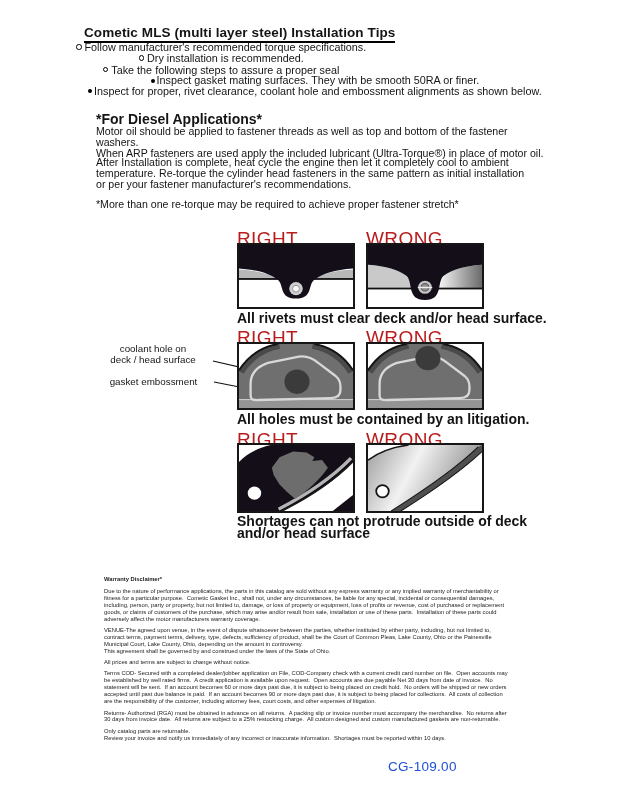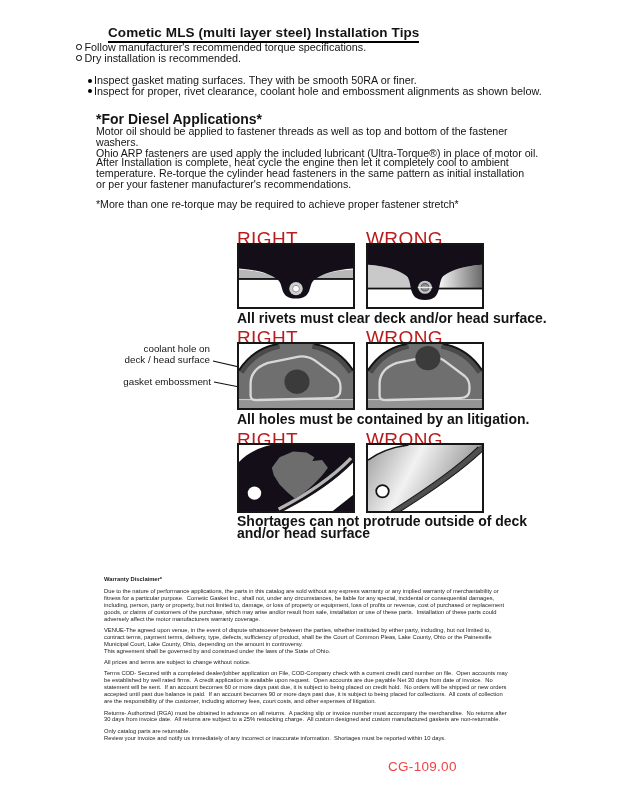--- a/index.html
+++ b/index.html
@@ -3,76 +3,77 @@
 <meta charset="utf-8">
 <style>
   html,body{margin:0;padding:0;background:#ffffff;}
   .page{
     position:relative;width:618px;height:800px;background:#ffffff;overflow:hidden;
     font-family:"Liberation Sans","DejaVu Sans",sans-serif;color:#141414;
   }
   .abs{position:absolute;}
   
   .title{
-    left:108px;top:25px;font-size:13.5px;font-weight:bold;
+    left:84px;top:25px;font-size:13.5px;font-weight:bold;
     border-bottom:2px solid #000;padding-bottom:1px;letter-spacing:0.1px;white-space:nowrap;
   }
   
   .bullets{left:76px;top:42px;font-size:10.8px;line-height:11.3px;}
-  .bullets .row, .subbullets .row{white-space:nowrap;}
+  .bullets .row, .subbullets .row{white-space:nowrap;text-align:center;}
   .subbullets{left:88px;top:75px;font-size:10.8px;line-height:10.9px;}
   .b-circle{display:inline-block;width:3.5px;height:3.5px;border:1px solid #000;border-radius:50%;margin-right:3px;vertical-align:1.5px;}
   .b-dot{display:inline-block;width:4px;height:4px;background:#000;border-radius:50%;margin-right:2px;vertical-align:1.5px;}
   
   .diesel-heading{left:96px;top:111px;font-size:14px;font-weight:bold;}
   .para{left:96px;width:450px;font-size:10.6px;line-height:11.2px;white-space:pre-line;}
   .p1{top:126px;} .p2{top:157px;} .p3{top:199px;}
   
   .fig-label{width:118px;text-align:left;font-size:19px;letter-spacing:0.4px;color:#b91c1c;}
   .lab-r1{left:237px;top:228px;} .lab-w1{left:366px;top:228px;}
   .lab-r2{left:237px;top:327px;} .lab-w2{left:366px;top:327px;}
   .lab-r3{left:237px;top:429px;} .lab-w3{left:366px;top:429px;}
   .figbox{border:2px solid #161616;background:#fff;}
   .figbox svg{display:block;}
   .f1r{left:237px;top:243px;} .f1w{left:366px;top:243px;}
   .f2r{left:237px;top:342px;} .f2w{left:366px;top:342px;}
   .f3r{left:237px;top:443px;} .f3w{left:366px;top:443px;}
   .fig-caption{left:237px;font-size:14px;font-weight:bold;white-space:pre-line;line-height:11.5px;}
   .cap1{top:313px;} .cap2{top:414px;} .cap3{top:516px;}
-  .annotation{font-size:9.8px;line-height:11px;text-align:right;white-space:pre-line;color:#141414;}
+  .annotation{font-size:9.8px;line-height:11px;text-align:center;white-space:pre-line;color:#141414;}
   .ann-coolant{left:96px;width:114px;top:343px;}
   .ann-gasket{left:96px;width:115px;top:376px;}
   .leader-overlay{left:205px;top:350px;pointer-events:none;}
   
   .legal{left:104px;top:576px;width:440px;font-size:5.8px;line-height:6.9px;color:#222;}
   .legal .lp{white-space:pre;margin:0 0 4.5px 0;}
   .legal-heading{font-weight:bold;margin:0 0 5px 0;}
   
-  .footer-code{left:388px;top:759px;font-size:13.5px;letter-spacing:0.3px;color:#ef4444;}
+  .footer-code{left:388px;top:759px;font-size:13.5px;letter-spacing:0.3px;color:#1d4ed8;}
 </style>
 </head>
 <body>
 
 <div class="page">
 
   <div class="abs title">Cometic MLS (multi layer steel) Installation Tips</div>
 
   <div class="abs bullets">
     <div class="row"><span class="b-circle"></span><span>Follow manufacturer's recommended torque specifications.</span></div>
     <div class="row"><span class="b-circle"></span><span>Dry installation is recommended.</span></div>
+    <div class="row"><span class="b-circle"></span><span>Take the following steps to assure a proper seal</span></div>
   </div>
 
   <div class="abs subbullets">
     <div class="row"><span class="b-dot"></span><span>Inspect gasket mating surfaces.  They with be smooth 50RA or finer.</span></div>
     <div class="row"><span class="b-dot"></span><span>Inspect for proper, rivet clearance, coolant hole and embossment alignments as shown below.</span></div>
   </div>
 
   <div class="abs diesel-heading">*For Diesel Applications*</div>
   <div class="abs para p1">Motor oil should be applied to fastener threads as well as top and bottom of the fastener washers.
-Ohio ARP fasteners are used apply the included lubricant (Ultra-Torque®) in place of motor oil.</div>
+When ARP fasteners are used apply the included lubricant (Ultra-Torque®) in place of motor oil.</div>
   <div class="abs para p2">After Installation is complete, heat cycle the engine then let it completely cool to ambient
 temperature. Re-torque the cylinder head fasteners in the same pattern as initial installation
 or per your fastener manufacturer's recommendations.</div>
   <div class="abs para p3">*More than one re-torque may be required to achieve proper fastener stretch*</div>
 
   <div class="abs fig-label lab-r1">RIGHT</div>
   <div class="abs fig-label lab-w1">WRONG</div>
 
   <div class="abs figbox f1r">
     <svg width="114" height="62" viewBox="0 0 118 66" preserveAspectRatio="none">

